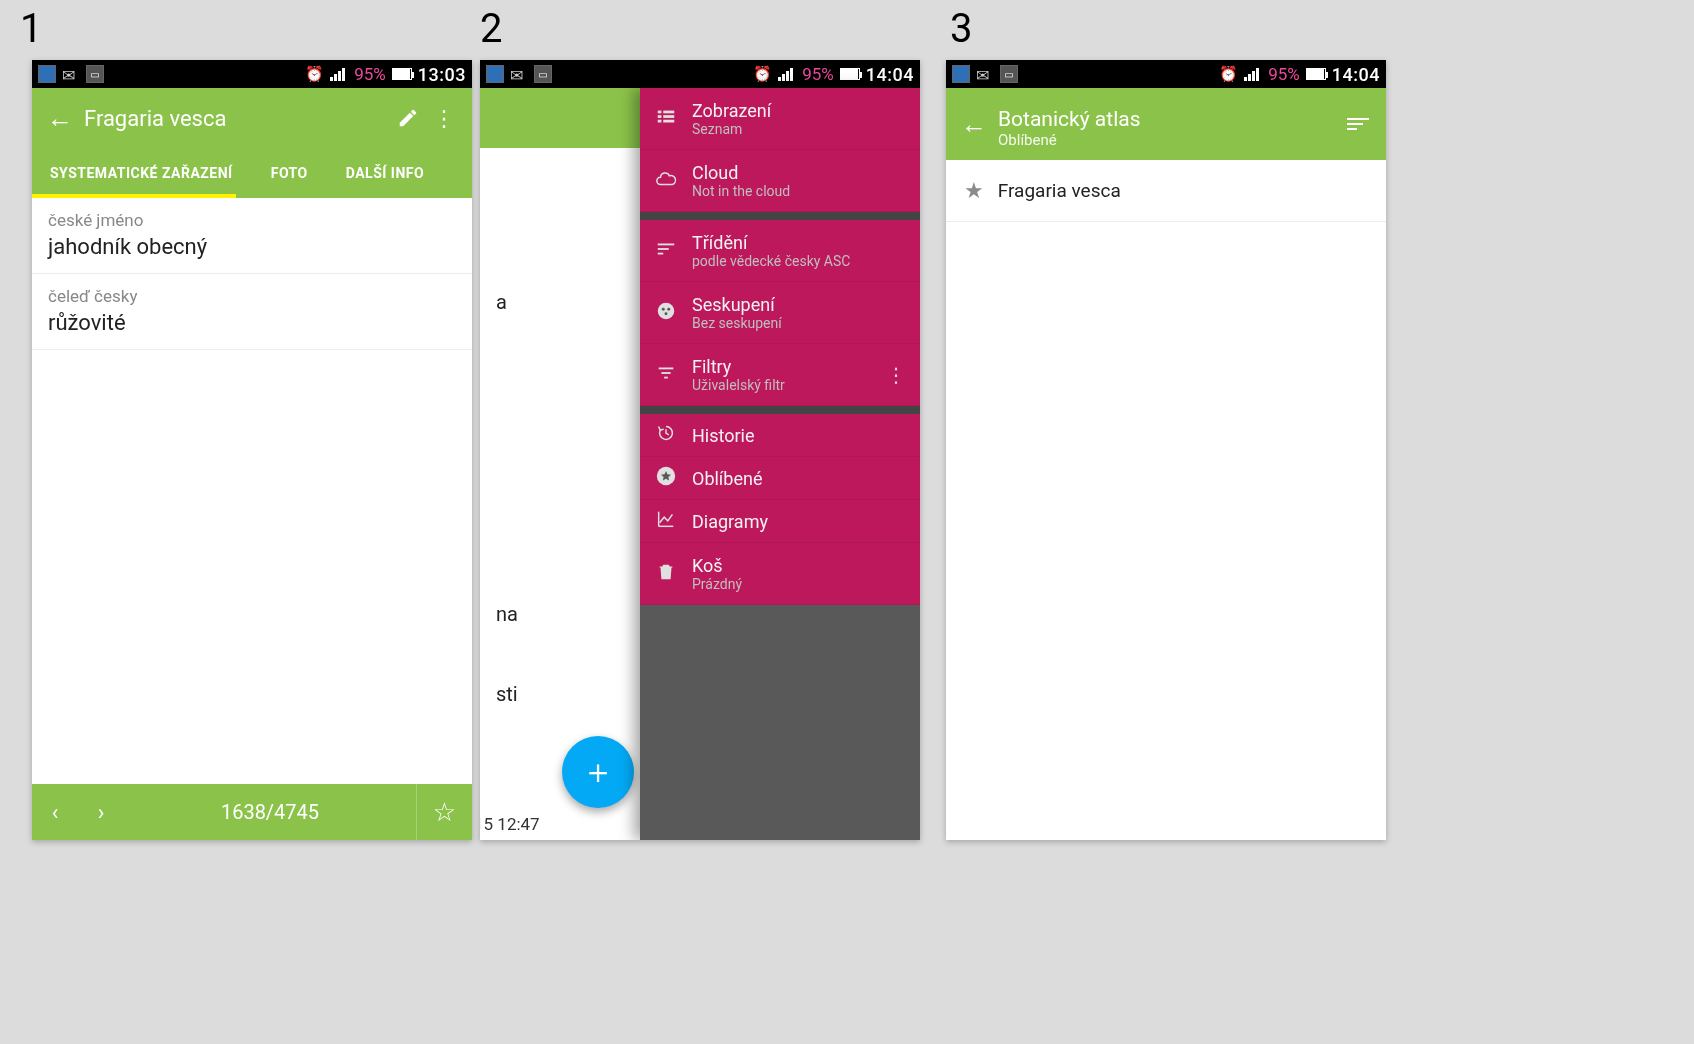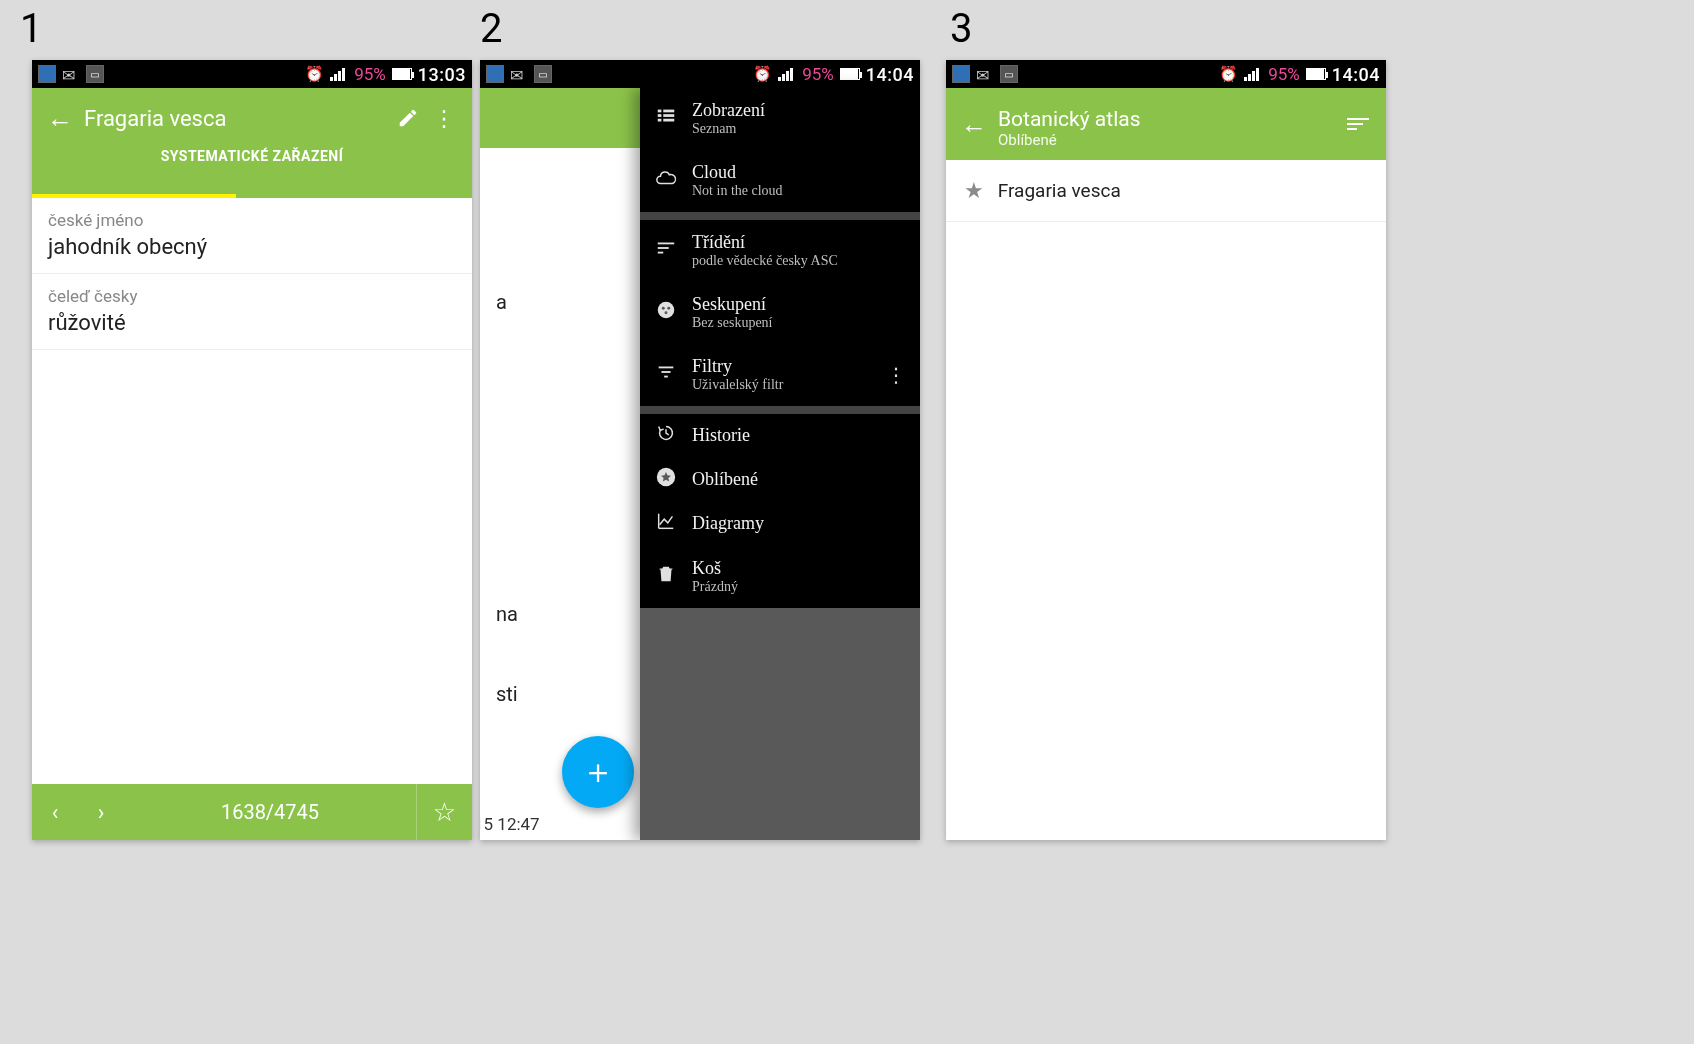--- a/index.html
+++ b/index.html
@@ -88,21 +88,20 @@
 .ab-title2 .line2 { font-size: 15px; opacity: 0.9; }
 .ab-icon {
   width: 36px; display:flex; align-items:center; justify-content:center; font-size:20px; cursor:pointer;
 }
 .ab-overflow { font-size: 22px; }
 
 .tabrow {
   height: 50px; display: flex; align-items: center; gap: 38px;
   padding: 0 18px; font-size: 14px; font-weight: 700; letter-spacing: 0.5px;
   position: relative;
-  flex-direction: column;
 }
 .tab { white-space: nowrap; cursor: pointer; }
 .tab-indicator {
   position: absolute; bottom: 0; left: 0; height: 4px; background: #fff200;
 }
 
 .detail-list { background: #fff; }
 .detail-item {
   padding: 12px 16px 14px;
   border-bottom: 1px solid #ececec;
@@ -142,21 +141,21 @@
 .p2-row-frag { position:absolute; left:0; right:0; padding:14px 16px; font-size:20px; color:#222;}
 .p2-row-frag.a { top: 188px; }
 .p2-row-frag.na { top: 500px; }
 .p2-row-frag.sti { top: 580px; }
 
 .drawer {
   position: absolute; right: 0; top: 28px; bottom: 0;
   width: 280px; background: #595959; color: #e8e8e8;
   box-shadow: -6px 0 14px rgba(0,0,0,0.35);
 }
-.drawer .sec { background: #000000; font-family: Liberation Serif, serif; }
+.drawer .sec { background: #be185d; }
 .drawer .divider { height: 8px; background: #444; }
 .drawer-item {
   display: flex; align-items: center; gap: 14px;
   padding: 12px 14px; cursor: pointer;
   border-bottom: 1px solid rgba(0,0,0,0.08);
 }
 .drawer-item.compact { padding: 8px 14px; }
 .d-icon { width: 24px; text-align: center; font-size: 18px; color: #e0e0e0; flex-shrink: 0; }
 .d-icon svg { width: 22px; height: 22px; fill: none; stroke: #e0e0e0; stroke-width: 1.6; }
 .d-icon svg.fill { fill: #e0e0e0; stroke: none; }

